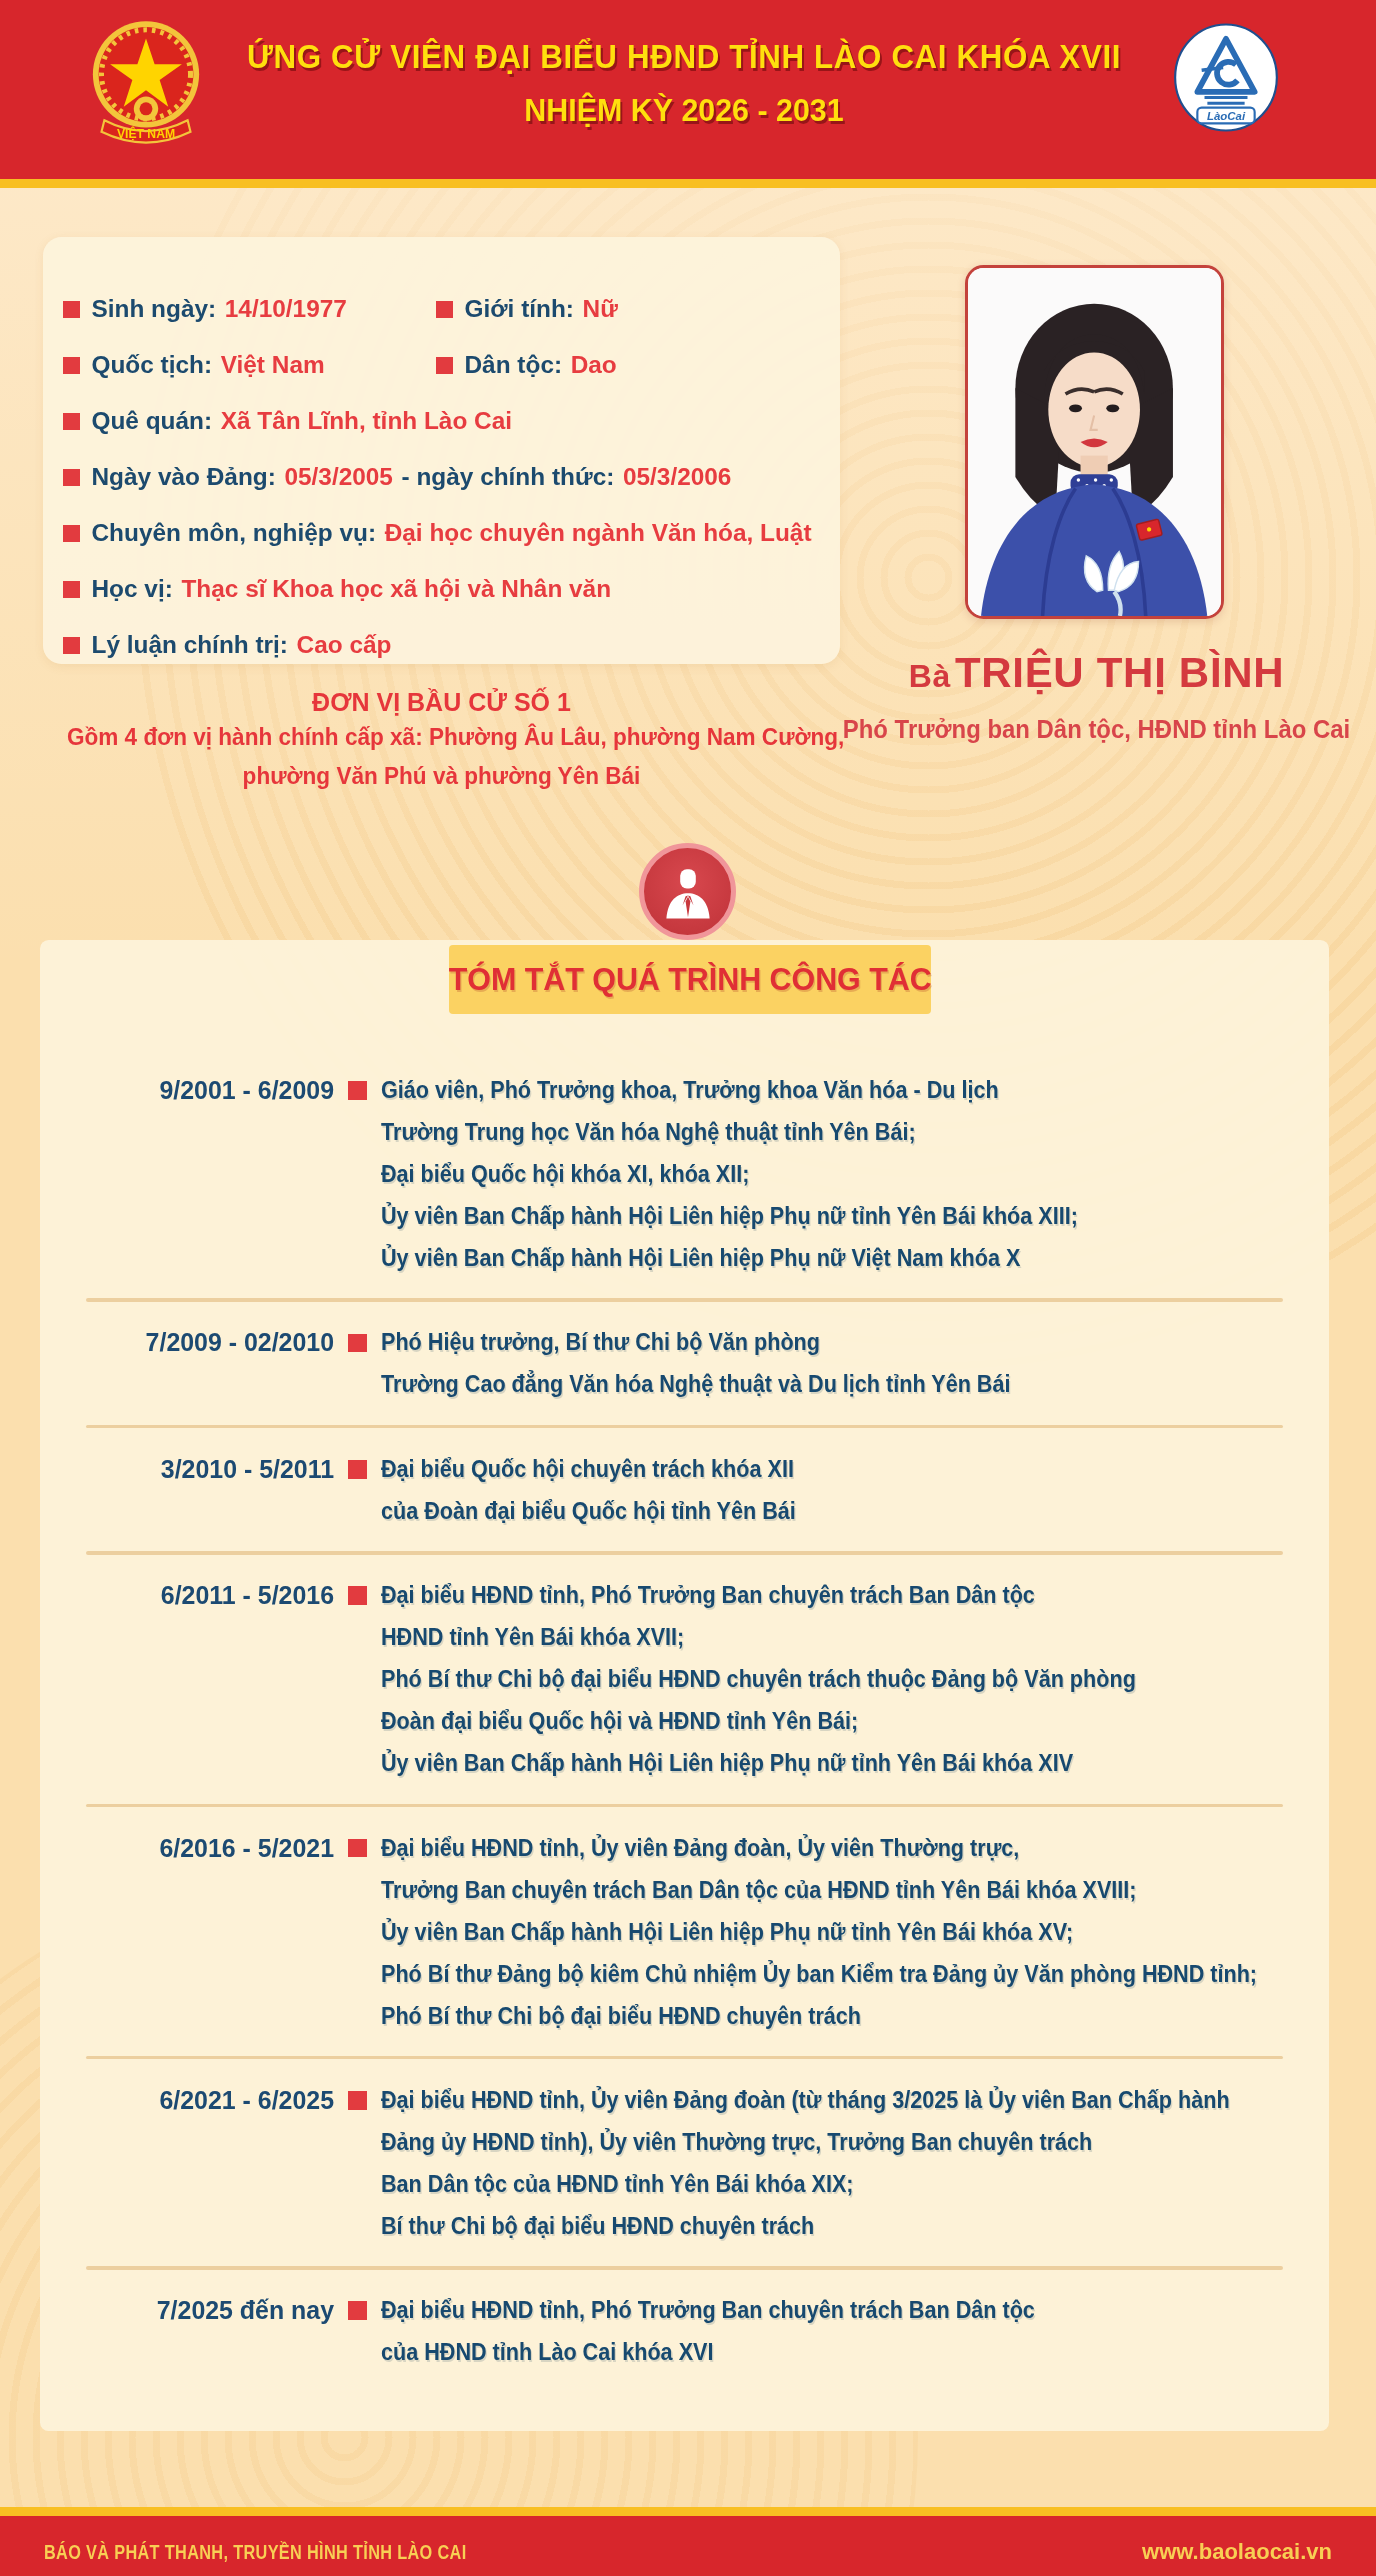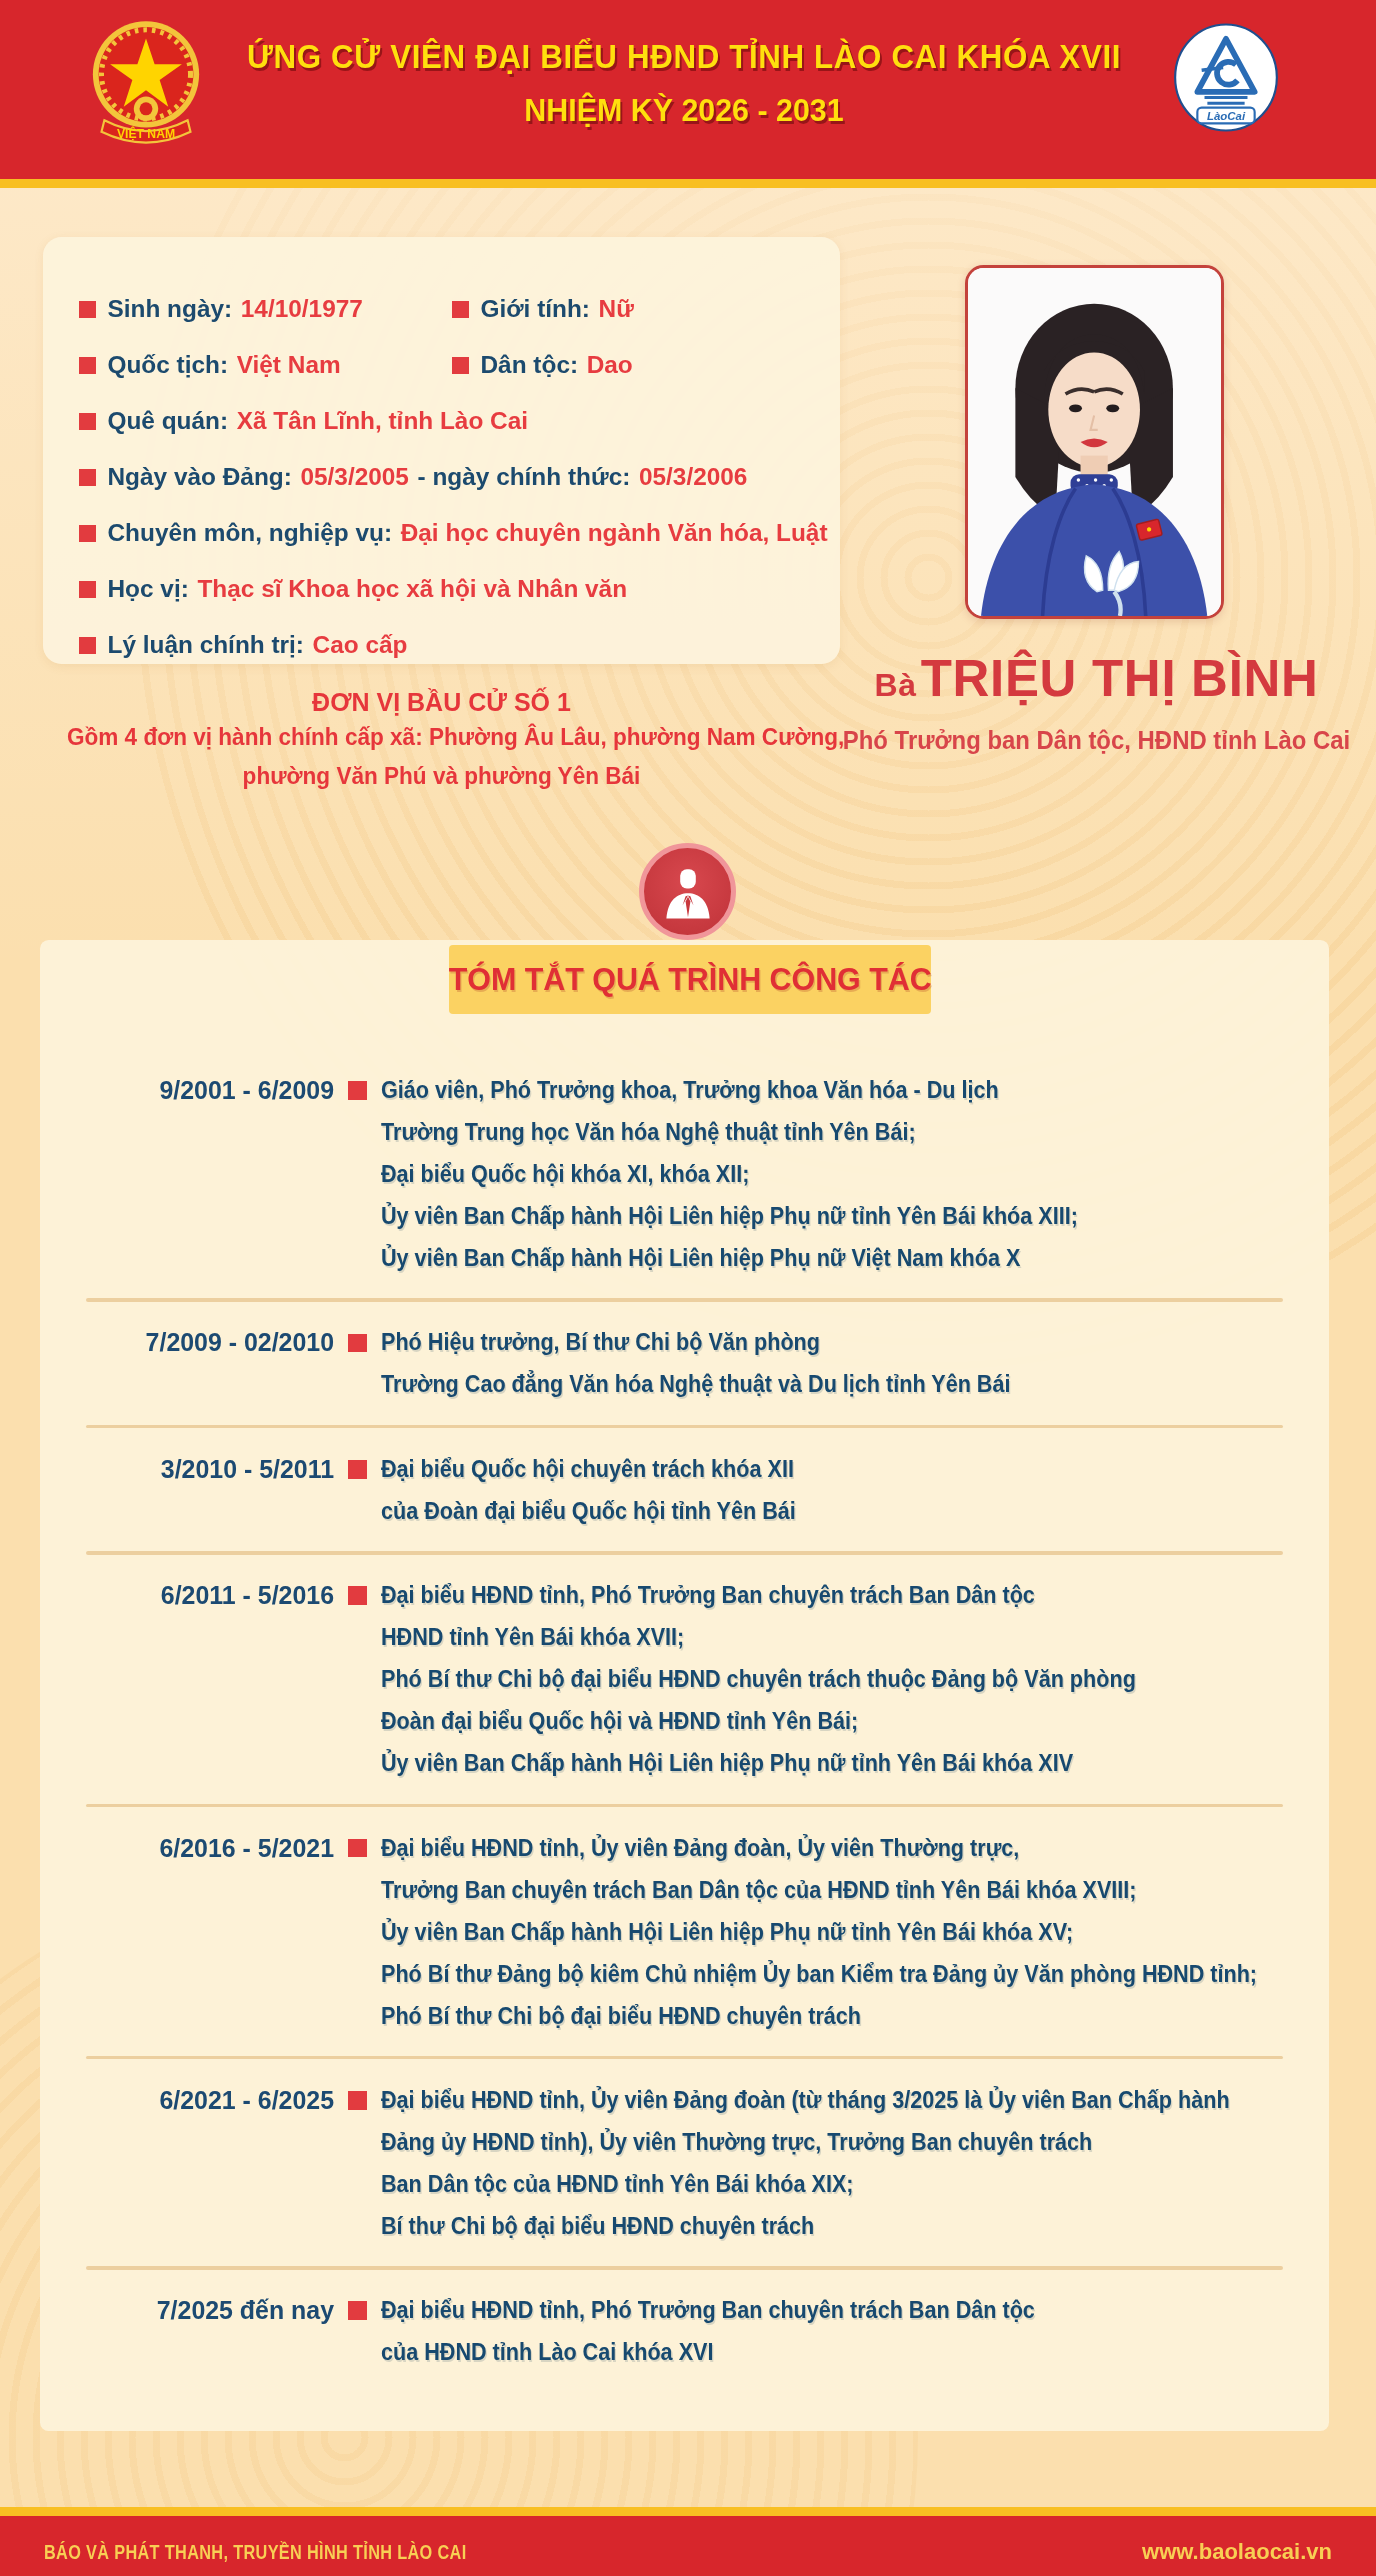--- a/index.html
+++ b/index.html
@@ -23,21 +23,21 @@
           text-shadow:2.2px 2.9px 0 rgba(110,10,12,.6);}
   .emblem{position:absolute;left:90px;top:14.3px;width:112px;height:148px;}
   .station-logo{position:absolute;left:1173px;top:23px;width:106px;height:109px;}
   .gold-strip{position:absolute;left:0;width:1376px;height:8.6px;background:#f8bf22;z-index:3;}
   .gold-strip.top{top:179px;}
   .gold-strip.bottom{top:2507px;}
 
   
   .info-card{position:absolute;left:43px;top:237px;width:797px;height:427px;z-index:2;
              background:rgba(253,243,219,.97);border-radius:18.6px;box-sizing:border-box;
-             padding:57px 29px 26px 36px;box-shadow:0 2.9px 10px rgba(180,120,40,.10);}
+             padding:57px 29px 26px 20px;box-shadow:0 2.9px 10px rgba(180,120,40,.10);}
   .irow{margin-bottom:22px;line-height:29px;white-space:nowrap;}
   .irow.two{display:grid;grid-template-columns:373px 1fr;}
   .sq{display:inline-block;width:17px;height:17px;background:#e23b3f;margin-right:11.5px;
       vertical-align:-1.4px;}
   .lbl{font-size:24.4px;font-weight:700;color:#1c4a6e;margin-right:8.6px;}
   .val{font-size:24.4px;font-weight:700;color:#e73c40;margin-right:8.6px;}
 
   
   .election{position:absolute;left:43px;top:688px;width:797px;text-align:center;color:#e6363b;z-index:2;}
   .el-title{font-size:25px;font-weight:bold;margin-bottom:0;}
@@ -46,21 +46,21 @@
   
   .photo{position:absolute;left:965px;top:265px;width:253px;height:348px;z-index:2;margin:0;
          border:3.6px solid #c4423c;border-radius:18.6px;background:#fcfcfc;overflow:hidden;
          box-shadow:0 2.9px 8.6px rgba(150,60,40,.18);}
   .photo svg{display:block;}
 
   
   .name-block{position:absolute;left:817px;top:649px;width:559px;text-align:center;z-index:2;}
   .cand-name{color:#d43a3f;font-weight:bold;letter-spacing:0.7px;white-space:nowrap;}
   .cand-sal{font-size:32px;}
-  .cand-main{font-size:51px;}
+  .cand-main{font-size:42px;}
   .cand-pos{margin-top:17px;color:#d8454a;font-size:26px;font-weight:700;
             transform:scaleX(.92);transform-origin:center;white-space:nowrap;}
 
   
   .sec-icon{position:absolute;left:639px;top:843px;width:97px;height:97px;border-radius:50%;
             background:radial-gradient(circle at 50% 40%,#d8484e,#bf3238);border:5.7px solid #f0969a;
             box-sizing:border-box;z-index:4;display:flex;align-items:center;justify-content:center;}
   .sec-banner{position:absolute;left:449px;top:945px;width:482px;height:69px;border-radius:4px;
               background:#fbd262;z-index:3;display:flex;align-items:center;justify-content:center;}
   .sec-banner span{font-size:32px;font-weight:bold;color:#e02f35;transform:scaleX(.95);

